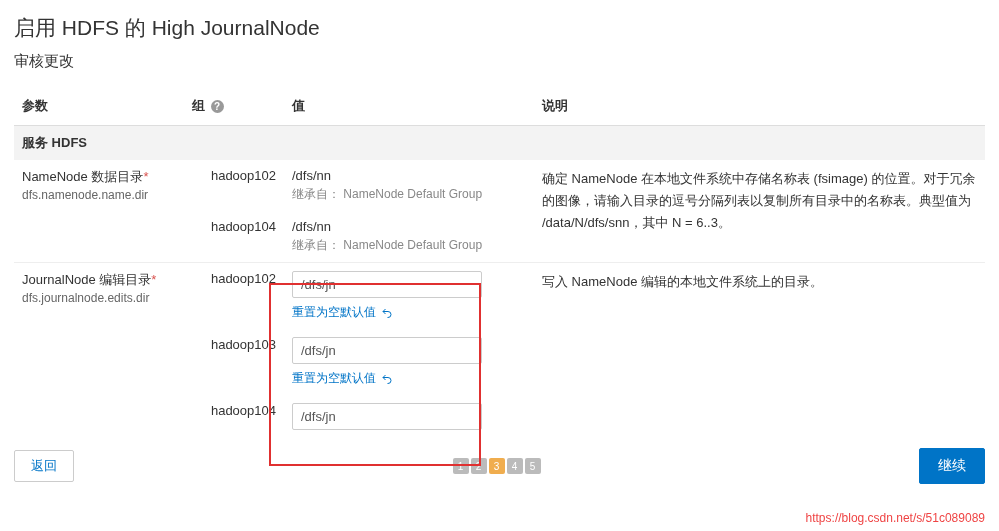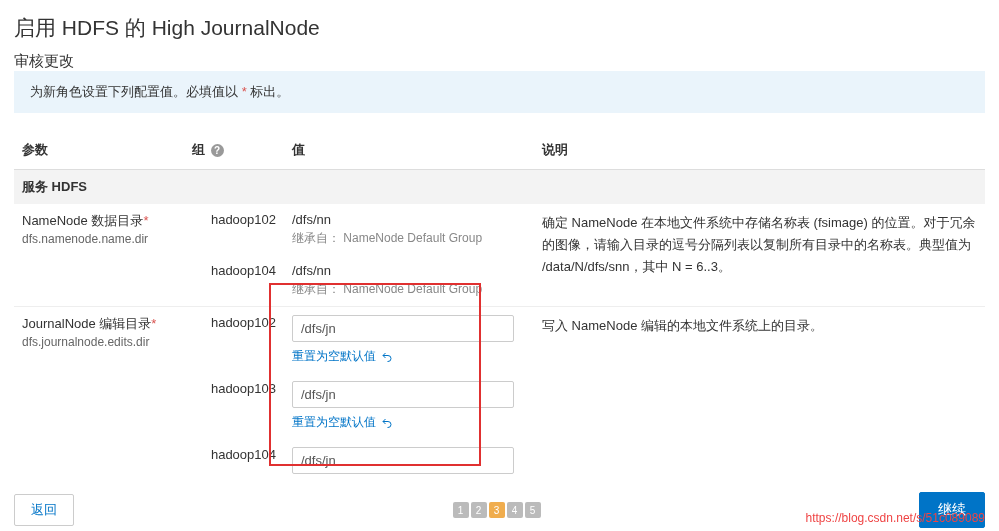--- a/index.html
+++ b/index.html
@@ -1,36 +1,36 @@
 <!DOCTYPE html>
 <html><head>
 <meta charset="utf-8">
 <style>
 * { box-sizing: border-box; margin: 0; padding: 0; }
 body { font-family: "Helvetica Neue", Arial, "Microsoft YaHei", sans-serif; font-size: 13px; color: #333; background: #fff; width: 999px; }
 .page { padding: 14px 14px 0 14px; }
 .title { font-size: 21px; font-weight: 400; color: #333; margin-bottom: 10px; }
-.subtitle { font-size: 15px; color: #333; }
+.subtitle { font-size: 15px; color: #333; margin-bottom: 16px; }
 .alert { background: #eaf4fb; padding: 12px 16px; color: #333; margin-bottom: 18px; font-size: 13px; }
 .alert .req { color: #d9534f; }
 .tbl { width: 100%; border-collapse: collapse; }
 .tbl th { text-align: left; font-weight: 600; padding: 10px 8px; border-bottom: 1px solid #ddd; color: #333; font-size: 13px; }
 .tbl td { padding: 8px 8px; vertical-align: top; font-size: 13px; }
 .col-param { width: 170px; }
 .col-group { width: 100px; }
 .col-value { width: 250px; }
 .col-desc { width: auto; }
 .svc-row td { background: #f3f3f3; font-weight: 600; padding: 8px 8px; }
 .param-label { color: #333; }
 .param-key { color: #666; font-size: 12px; margin-top: 2px; }
 .req { color: #d9534f; }
 .group-text { color: #333; text-align: right; }
 .static-val { color: #333; }
 .inherit { color: #888; font-size: 12px; margin-top: 3px; }
-.input-box { width: 222px; padding: 5px 8px; border: 1px solid #ccc; border-radius: 2px; font-size: 13px; color: #555; background: #fff; }
+.input-box { width: 190px; padding: 5px 8px; border: 1px solid #ccc; border-radius: 2px; font-size: 13px; color: #555; background: #fff; }
 .reset-link { color: #0074c7; font-size: 12px; margin-top: 6px; display: inline-block; cursor: pointer; }
 .reset-link svg { vertical-align: middle; margin-left: 2px; }
 .desc-text { color: #333; line-height: 1.7; font-size: 13px; }
 .redbox { position: absolute; border: 2px solid #e03030; pointer-events: none; }
 .footer { display: flex; align-items: center; justify-content: space-between; padding: 10px 14px 14px 14px; }
 .btn { padding: 6px 16px; border: 1px solid #ccc; background: #fff; color: #0074c7; font-size: 13px; cursor: pointer; border-radius: 2px; }
 .btn-primary { background: #0074c7; color: #fff; border-color: #0074c7; padding: 8px 18px; font-size: 14px; }
 .pager { display: flex; gap: 2px; }
 .pg { width: 16px; height: 16px; background: #bbb; color: #fff; font-size: 10px; display: flex; align-items: center; justify-content: center; border-radius: 2px; }
 .pg.active { background: #f0ad4e; }
@@ -38,23 +38,20 @@
 .watermark { position: absolute; bottom: 6px; right: 14px; color: #ef4444; font-size: 12px; pointer-events: none; }
 .rel { position: relative; }
 </style>
 </head>
 <body>
 
 <div class="page rel">
   <div class="title">启用 HDFS 的 High JournalNode</div>
   <div class="subtitle">审核更改</div>
 
-  <div class="alert">
-    <span>为新角色设置下列配置值。必填值以 </span><span class="req">*</span><span> 标出。</span>
-  </div>
 
   <table class="tbl">
     <thead>
       <tr>
         <th class="col-param">参数</th>
         <th class="col-group">
           <span>组</span>
           <span class="help-icon">?</span>
         </th>
         <th class="col-value">值</th>

